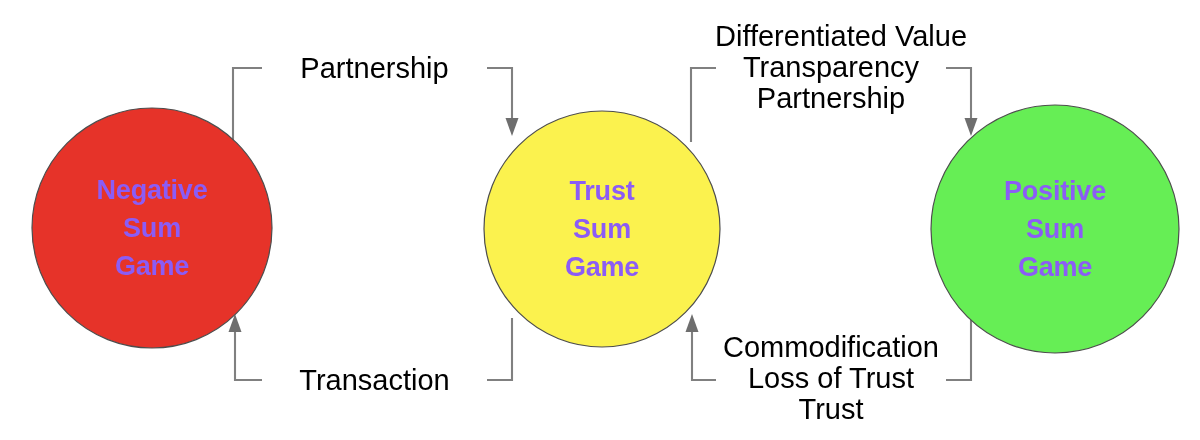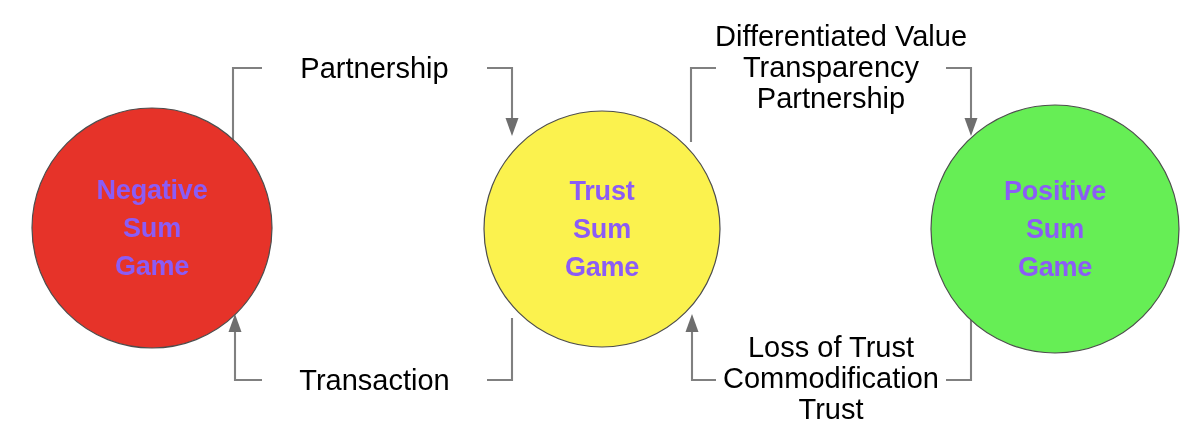--- a/index.html
+++ b/index.html
@@ -128,18 +128,18 @@
     <div>Transaction</div>
   </div>
 
   <div class="edge-label" style="left:715px; top:21px; width:232px;">
     <div>Differentiated Value</div>
     <div>Transparency</div>
     <div>Partnership</div>
   </div>
 
   <div class="edge-label" style="left:715px; top:332px; width:232px;">
+    <div>Commodification</div>
     <div>Loss of Trust</div>
-    <div>Commodification</div>
     <div>Trust</div>
   </div>
 
 </div>
 
 </body></html>

